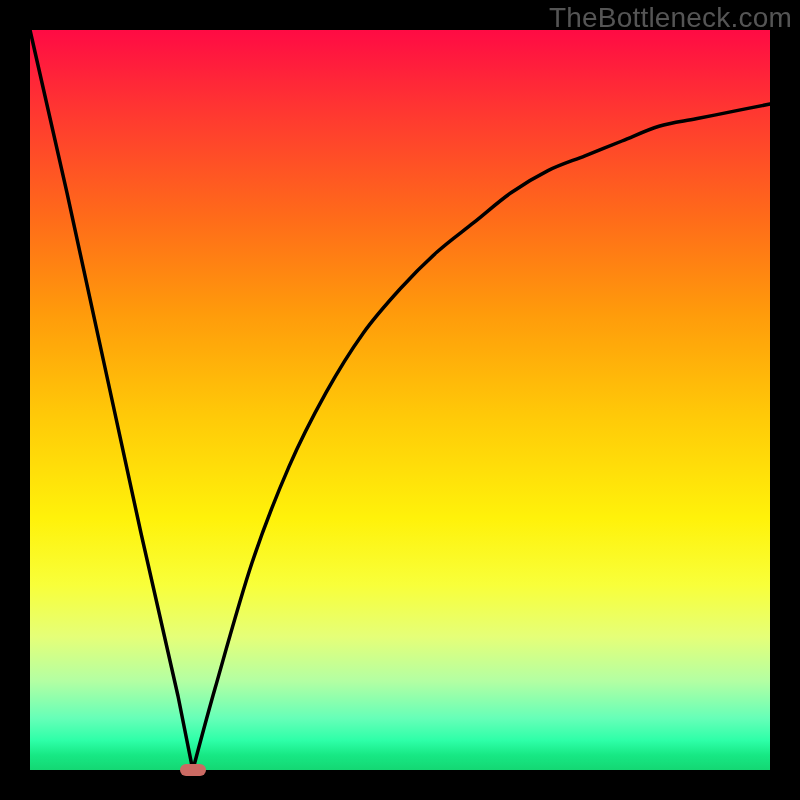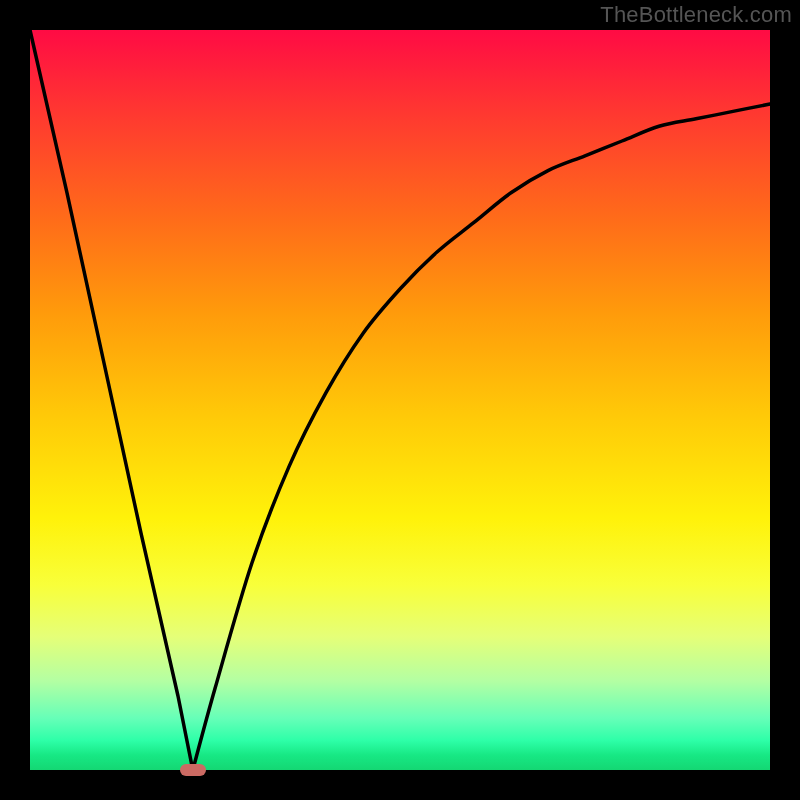--- a/index.html
+++ b/index.html
@@ -36,21 +36,21 @@
       #66ffb8 93%,
       #2effa8 96%,
       #17e884 98%,
       #14d773 100%);
   }
   .watermark {
     position: absolute;
     top: 2px;
     right: 8px;
     color: #555;
-    font-size: 22px;
+    font-size: 28px;
     font-weight: 500;
     letter-spacing: 0.2px;
     user-select: none;
   }
   svg.curve {
     position: absolute;
     left: 0;
     top: 0;
     width: 740px;
     height: 740px;

